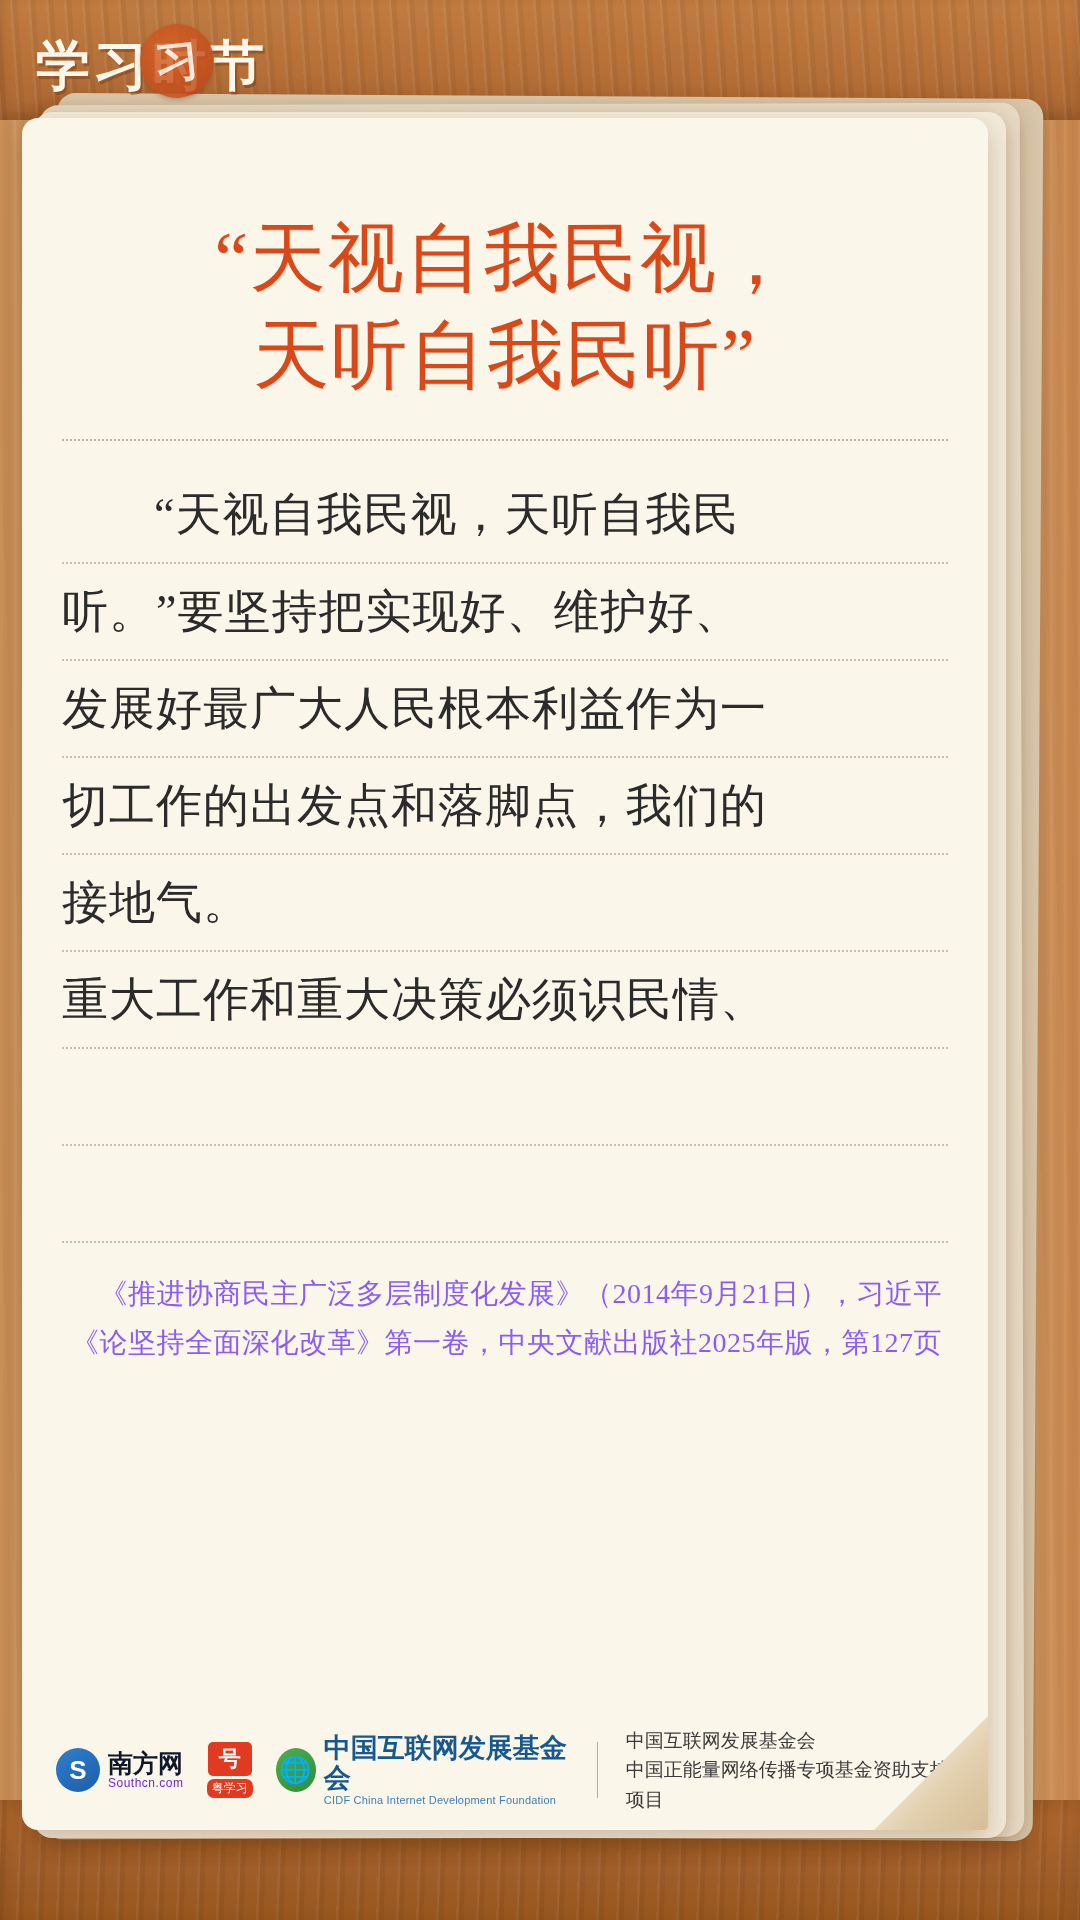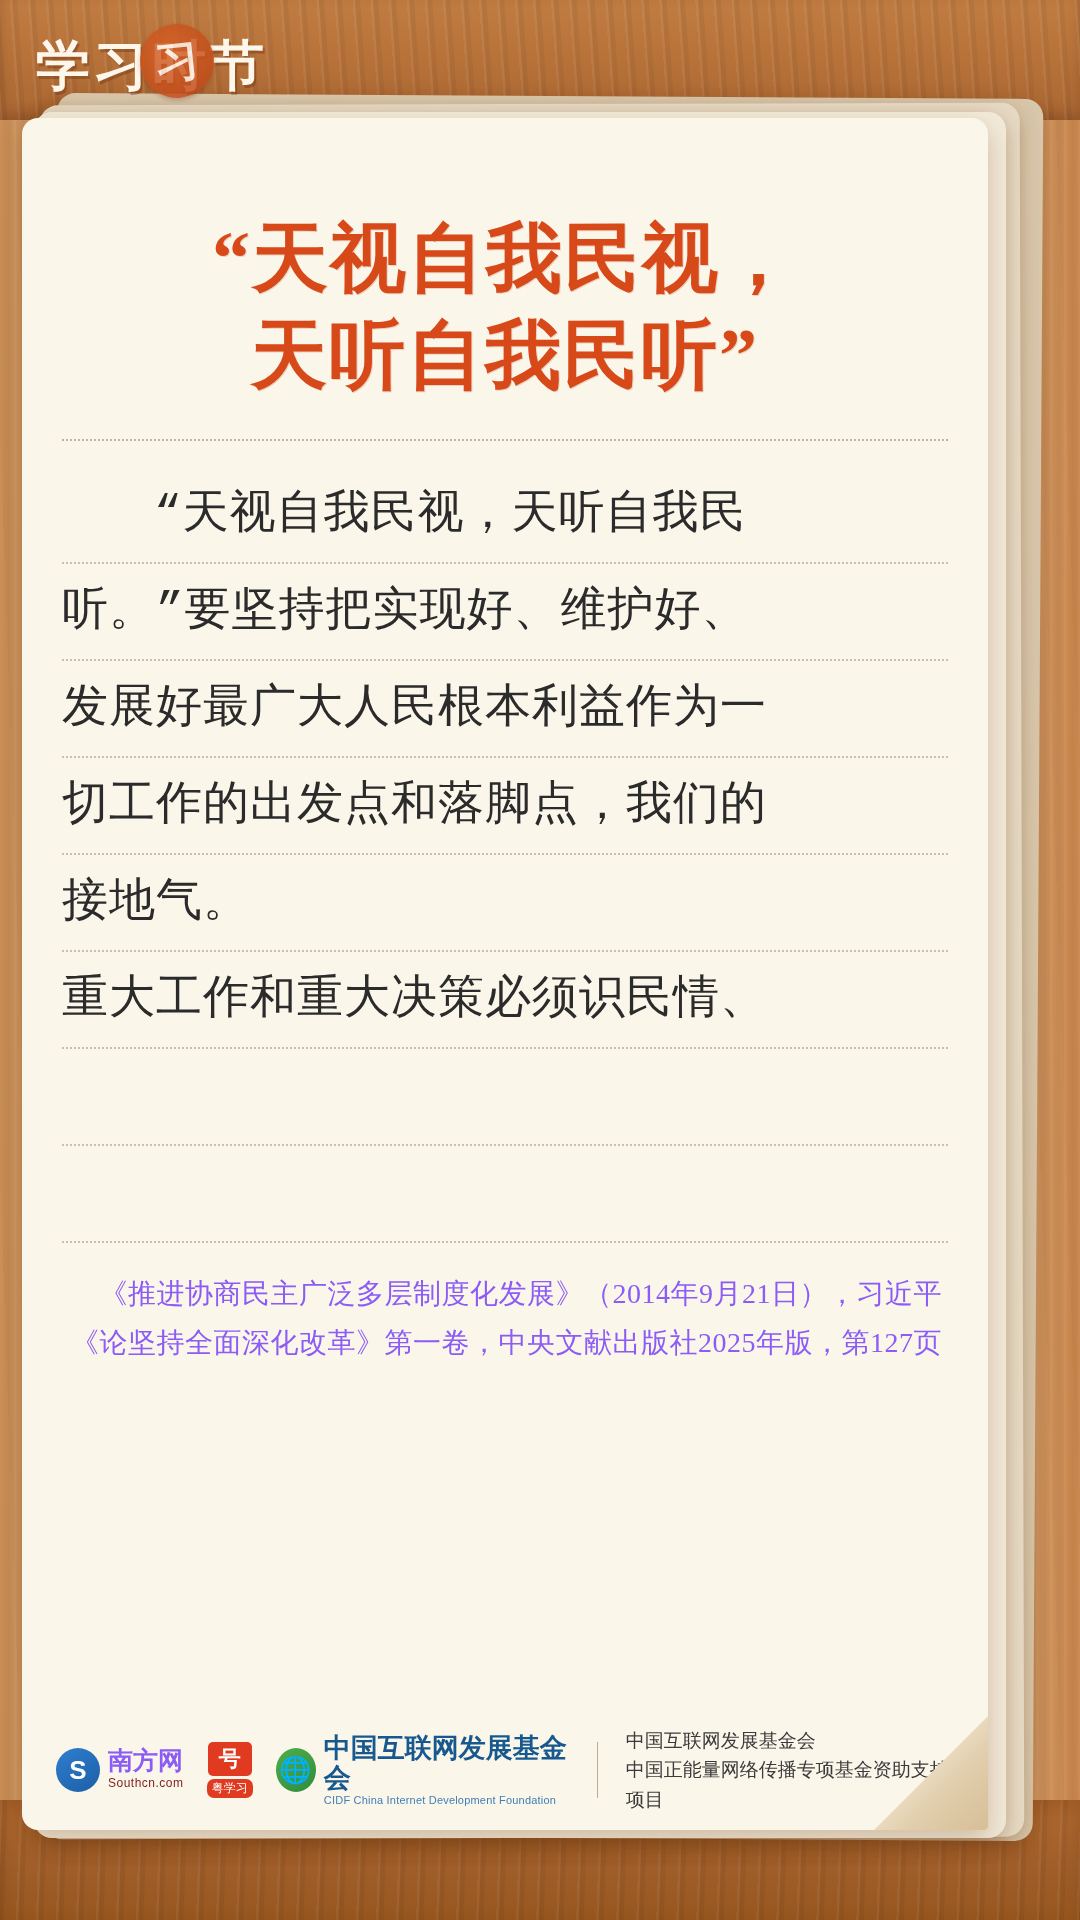--- a/index.html
+++ b/index.html
@@ -134,21 +134,21 @@
   }
 
   
   .title-block {
     padding-top: 92px;
     text-align: center;
   }
   .title-line {
     font-family: "Liberation Serif", "DejaVu Serif", serif;
     font-size: 76px;
-    font-weight: bold;
+    font-weight: normal;
     line-height: 1.28;
     color: #d8491a;
     letter-spacing: 2px;
     text-shadow: 1px 1px 0 rgba(160,50,10,0.18);
   }
 
   
   .rule {
     height: 0;
     border-top: 2px dotted #b9ad96;
@@ -160,21 +160,21 @@
   .body-area {
     margin-top: 26px;
   }
   .body-line {
     position: relative;
     height: 97px;
     display: flex;
     align-items: center;
   }
   .body-line .txt {
-    font-family: Liberation Mono, monospace;
+    font-family: Liberation Serif, serif;
     font-size: 46px;
     color: #2b2b2b;
     letter-spacing: 1px;
     line-height: 1;
     white-space: pre;
   }
   .body-line .txt.indent { padding-left: 92px; }
   .body-line .rule {
     position: absolute;
     left: 0; right: 0; bottom: 0;
@@ -215,30 +215,30 @@
   .logo-mark {
     width: 44px; height: 44px;
     border-radius: 50%;
     display: flex; align-items: center; justify-content: center;
     color: #fff; font-size: 26px; font-weight: bold;
     font-family: "Liberation Sans", sans-serif;
   }
   .mark-blue { background: linear-gradient(145deg,#2f7fd0,#1c5ea6); }
   .mark-green{ background: linear-gradient(145deg,#4fae4a,#2f8c3c); }
   .logo-txt-main {
-    font-family: Liberation Mono, monospace;
+    font-family: Liberation Sans, sans-serif;
     font-size: 25px;
     font-weight: bold;
-    color: #8b5cf6;
+    color: #0f172a;
     line-height: 1.05;
   }
   .logo-txt-sub {
     font-family: "Liberation Sans", sans-serif;
     font-size: 12px;
-    color: #7f1d1d;
+    color: #6d28d9;
     letter-spacing: 0.5px;
   }
   .logo2 {
     display:flex; flex-direction:column; align-items:center; justify-content:center;
     width: 62px;
   }
   .logo2 .box {
     width: 44px; height: 34px; background:#e03a20; border-radius:5px;
     display:flex; align-items:center; justify-content:center; color:#fff; font-size:22px; font-weight:bold;
     font-family:"Liberation Sans", sans-serif;

